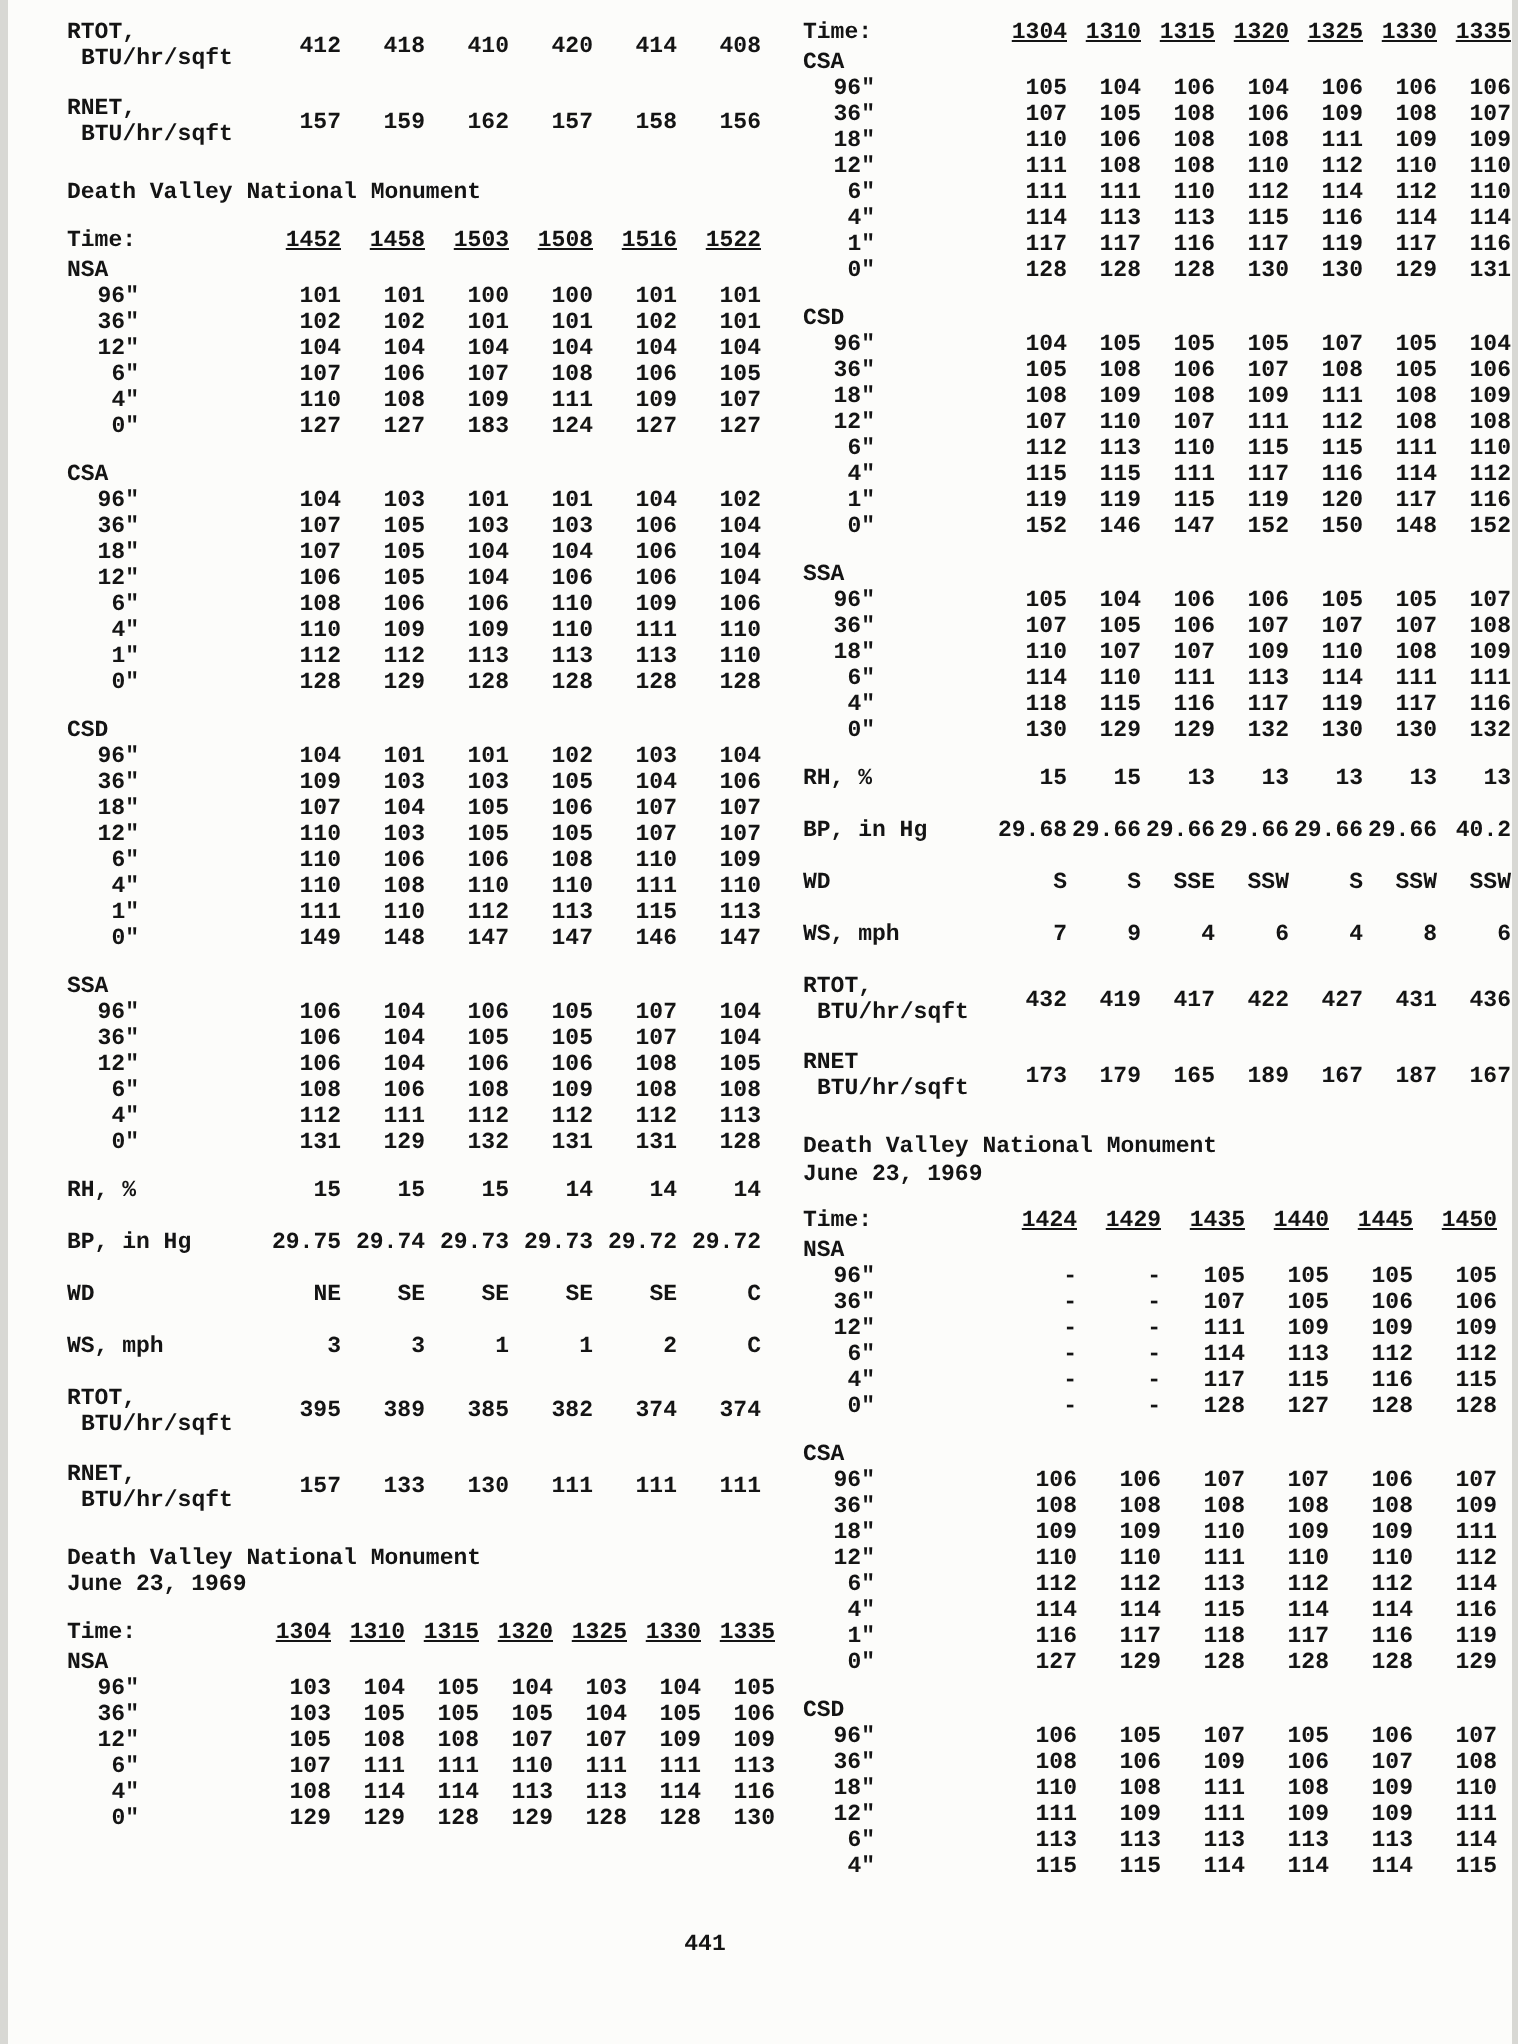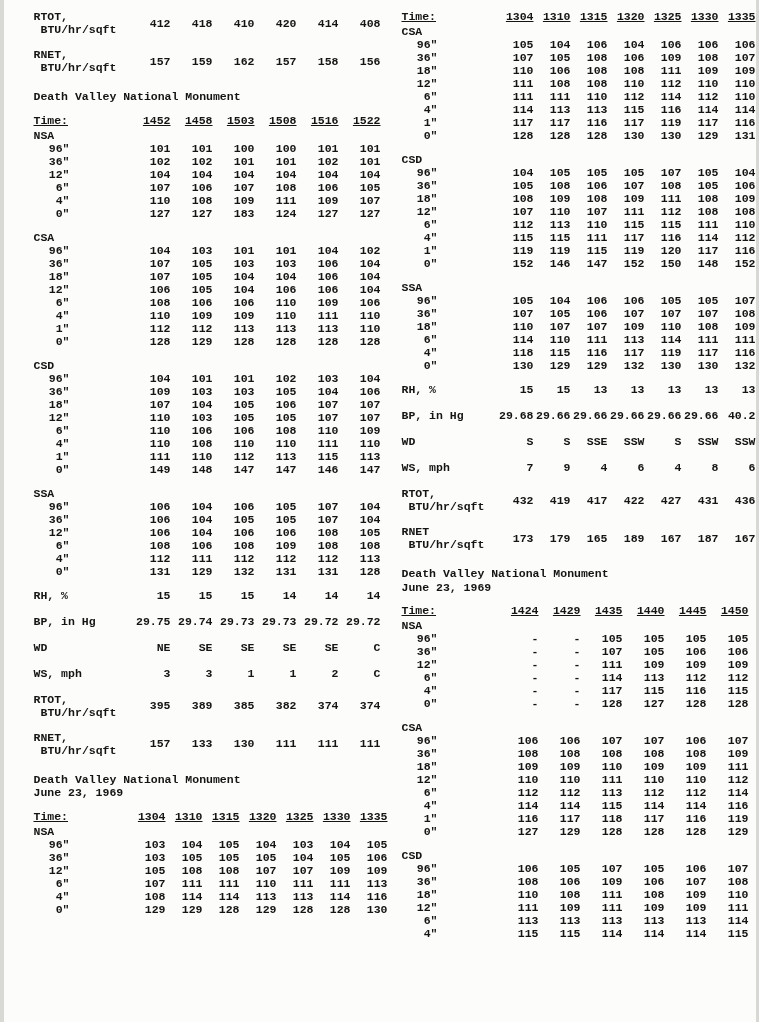--- a/index.html
+++ b/index.html
@@ -27,21 +27,21 @@
 
   .row { display:flex; align-items:baseline; line-height:13px; }
   .row-measure2 { align-items:center; }
   .label { flex:0 0 95px; width:95px; }
   .mlabel2 { padding-left:7px; }
   .cell { text-align:right; white-space:nowrap; }
   .cell.c6 { flex:0 0 42px; width:42px; }
   .cell.c7 { flex:0 0 37px; width:37px; }
 
   .title-line { line-height:13.5px; }
-  .u { text-decoration:underline; }
+  .u { }
   .time-value { text-decoration:underline; }
 
   .section-heading { line-height:13px; }
   .depth { display:inline-block; width:36px; text-align:right; }
 
   .page-number {
     position:absolute; top:966px; left:0; right:54px;
     text-align:center; font-size:11.5px;
   }
 </style>
@@ -1026,13 +1026,14 @@
           <div class="label"><span class="depth">4"</span></div>
           <div class="cell c6">115</div>
           <div class="cell c6">115</div>
           <div class="cell c6">114</div>
           <div class="cell c6">114</div>
           <div class="cell c6">114</div>
           <div class="cell c6">115</div>
         </div>
       </div>
     </div>
+  <div class="page-number">441</div>
 </div>
 
 </body></html>

